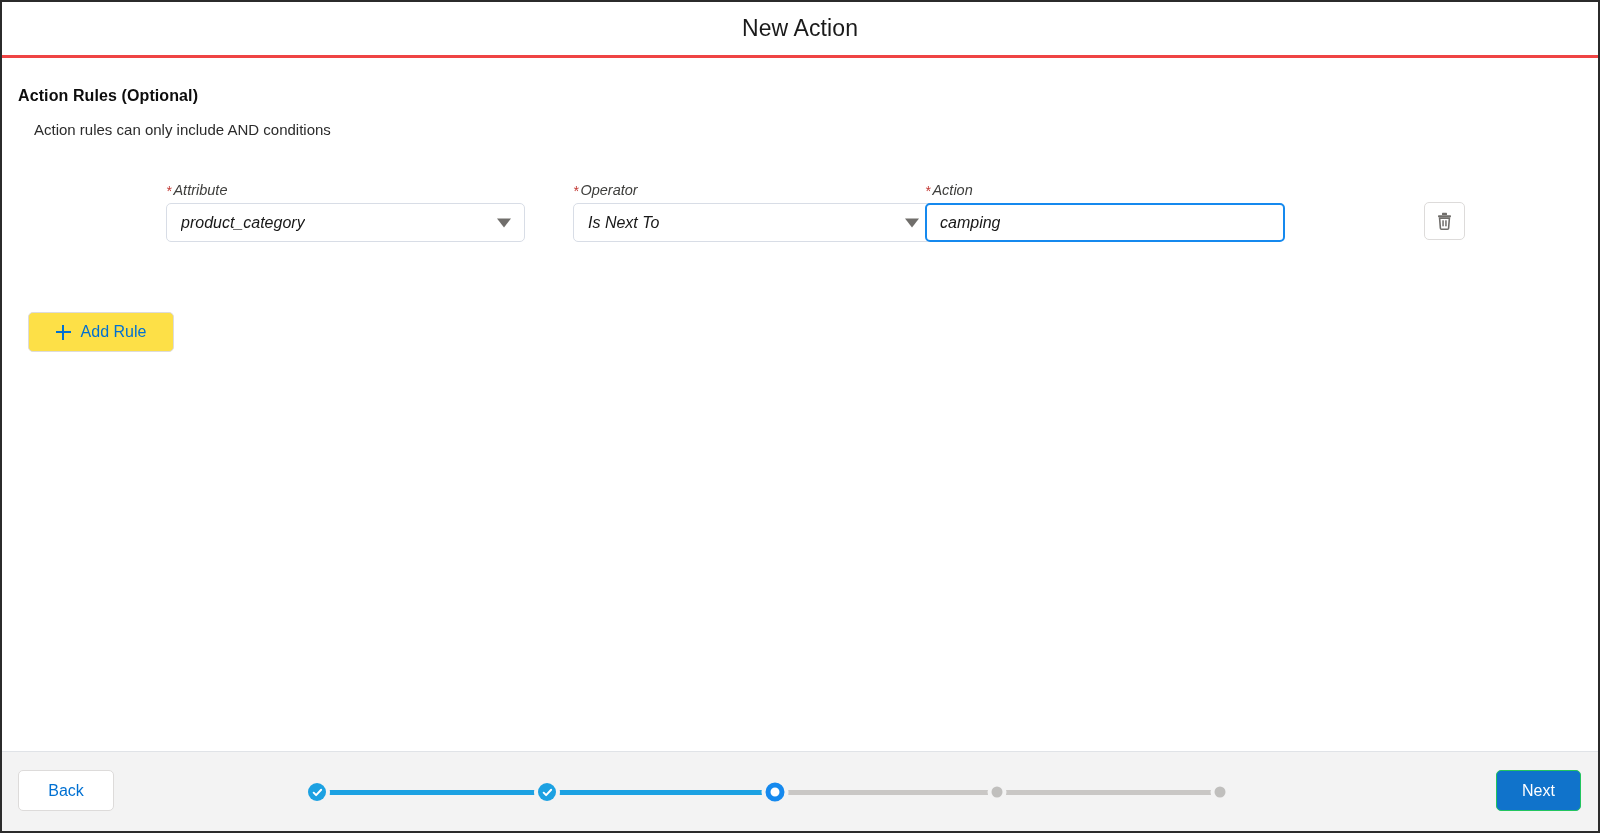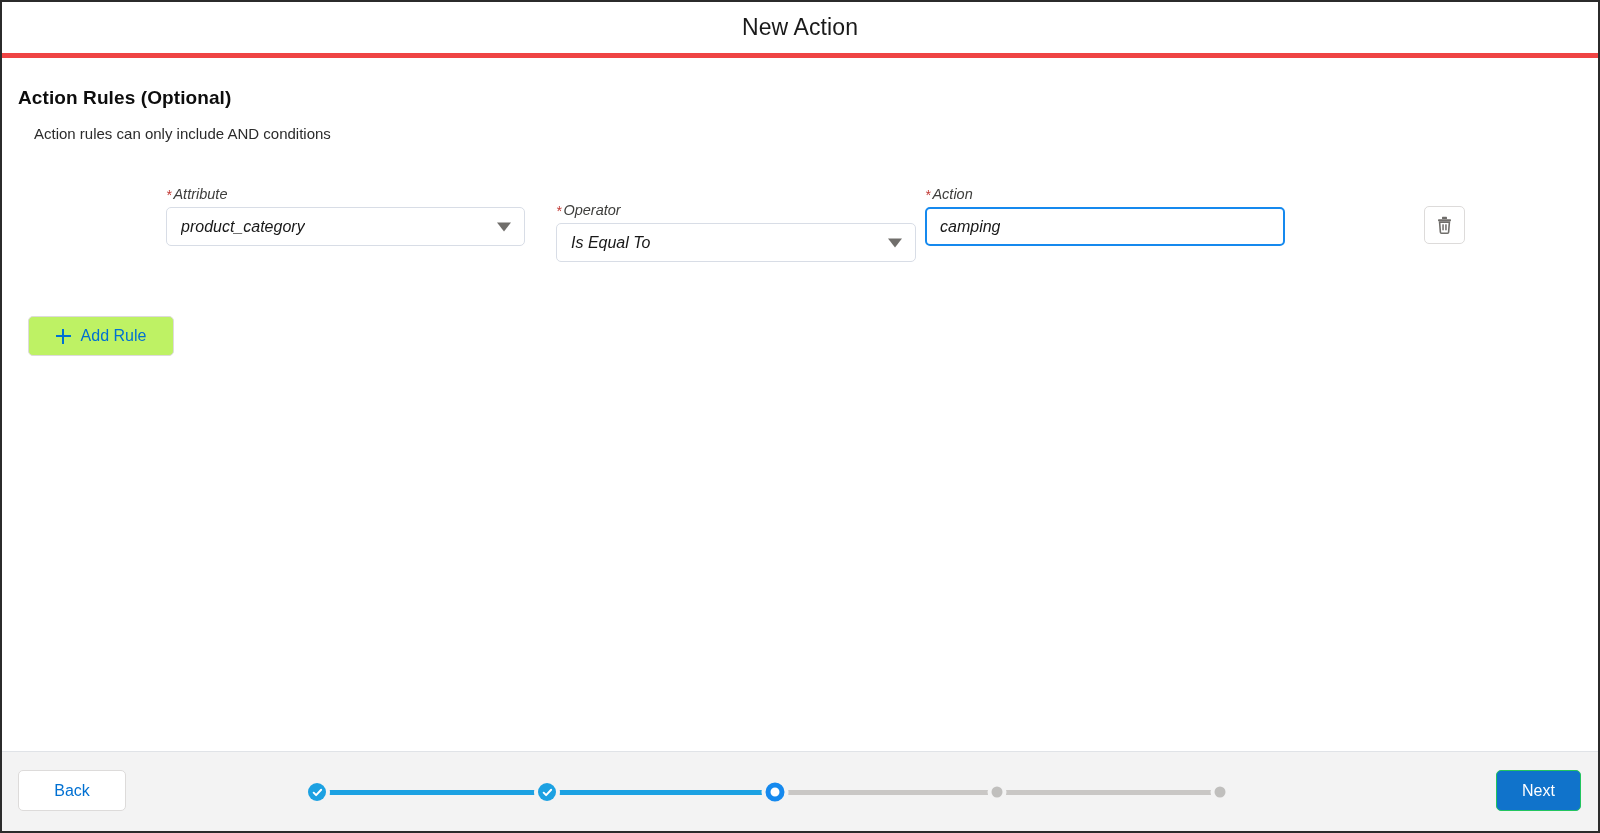--- a/index.html
+++ b/index.html
@@ -17,42 +17,42 @@
     background: #ffffff;
     overflow: hidden;
   }
 
   
   .modal-header {
     position: absolute;
     top: 0; left: 0; right: 0;
     height: 56px;
     background: #ffffff;
-    border-bottom: 5px solid #ef4444;
+    border-bottom: 3px solid #ef4444;
     display: flex;
     align-items: center;
     justify-content: center;
   }
   .modal-title {
     font-size: 23px;
     color: #16325c;
     color: #1a1a1a;
     font-weight: 400;
     letter-spacing: 0.1px;
   }
 
   
   .modal-body {
     position: absolute;
     top: 57px; left: 0; right: 0; bottom: 81px;
     background: #ffffff;
     padding: 28px 16px 0 16px;
   }
   .section-title {
-    font-size: 19px;
+    font-size: 16px;
     font-weight: bold;
     color: #0d0d0d;
     margin: 0 0 6px 0;
     letter-spacing: 0.1px;
   }
   .section-subtitle {
     font-size: 15px;
     color: #2b2b2b;
     margin: 16px;
     font-weight: 400;
@@ -68,21 +68,21 @@
     position: absolute;
     top: 0; left: 0; right: 0;
     height: 70px;
   }
   .field-group {
     position: absolute;
     top: 0;
     font-style: italic;
   }
   .field-group.attribute { left: 148px; width: 359px; }
-  .field-group.operator  { left: 538px; width: 360px; margin-top: 16px; }
+  .field-group.operator  { left: 555px; width: 360px; }
   .field-group.value     { left: 907px; width: 360px; }
 
   .field-label {
     font-size: 14.5px;
     color: #3e3e3c;
     margin-bottom: 5px;
     display: block;
     line-height: 16px;
     white-space: nowrap;
   }
@@ -148,21 +148,21 @@
 
   
   .add-rule-btn {
     position: absolute;
     left: 10px;
     top: 130px;
     width: 146px;
     height: 40px;
     border: 1px solid #dddbda;
     border-radius: 5px;
-    background: #bef264;
+    background: #fde047;
     display: flex;
     align-items: center;
     justify-content: center;
     gap: 10px;
     cursor: pointer;
   }
   .add-rule-label {
     font-size: 16px;
     color: #0070d2;
     font-weight: 400;
@@ -185,21 +185,21 @@
     position: absolute;
     left: 0; right: 0; bottom: 0;
     height: 80px;
     background: #f3f3f3;
     border-top: 1px solid #e0e3e7;
   }
   .btn-back {
     position: absolute;
     left: 16px;
     top: 18px;
-    width: 108px; height: 41px;
+    width: 96px; height: 41px;
     border: 1px solid #dddbda;
     border-radius: 5px;
     background: #ffffff;
     color: #0070d2;
     font-size: 16px;
     font-family: "Liberation Sans", sans-serif;
     cursor: pointer;
   }
   .btn-next {
     position: absolute;
@@ -281,21 +281,21 @@
             <span class="value-text">product_category</span>
             <span class="caret"></span>
           </div>
         </div>
 
         <div class="field-group operator">
           <label class="field-label">
             <span class="req-star">*</span><span>Operator</span>
           </label>
           <div class="control select">
-            <span class="value-text">Is Equal To</span>
+            <span class="value-text">Is Next To</span>
             <span class="caret"></span>
           </div>
         </div>
 
         <div class="field-group value">
           <label class="field-label">
             <span class="req-star">*</span><span>Action</span>
           </label>
           <div class="control focused">
             <span class="value-text">camping</span>

